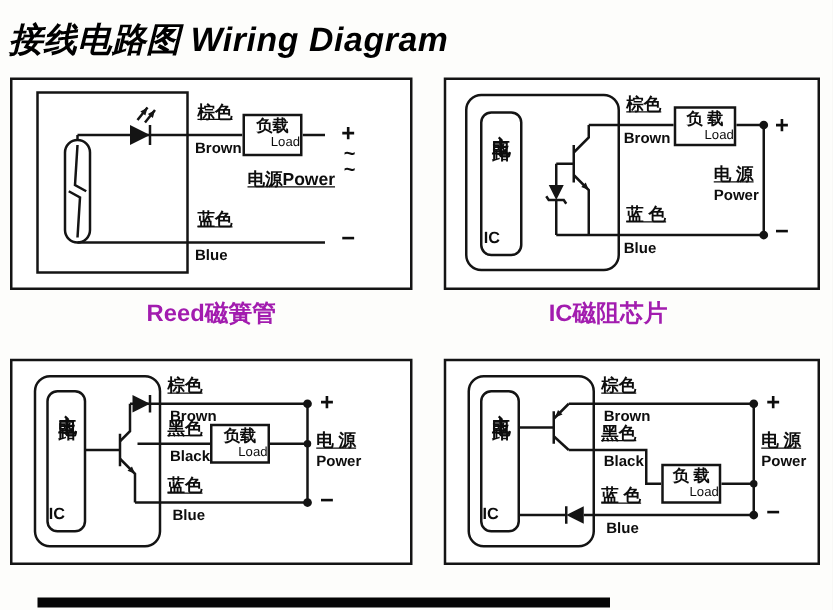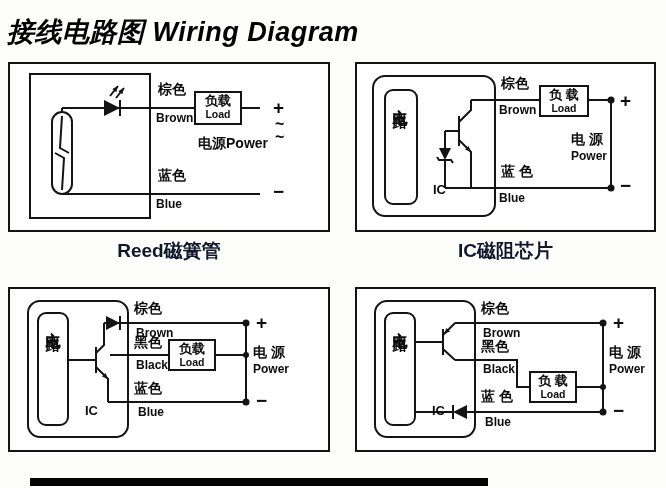--- a/index.html
+++ b/index.html
@@ -1,32 +1,32 @@
 <!DOCTYPE html>
 <html><head>
 <meta charset="utf-8">
 <style>
   * { margin:0; padding:0; box-sizing:border-box; }
   body { background:#e8e8e6; font-family:"Liberation Sans","DejaVu Sans",sans-serif; }
   .page { position:relative; width:666px; height:488px; background:#fdfdfb; overflow:hidden; color:#0d0d0d; }
   .title { position:absolute; left:7px; top:14px; font-size:27px; font-weight:bold; letter-spacing:0.5px; color:#000; white-space:nowrap;font-style:italic; }
   .panel { position:absolute; border:2px solid #141414; background:#fff; }
-  .caption { position:absolute; text-align:center; font-size:19px; font-weight:bold; color:#0f172a; white-space:nowrap; }
+  .caption { position:absolute; text-align:center; font-size:19px; font-weight:bold; color:#a21caf; white-space:nowrap; }
   svg.circuit { position:absolute; left:0; top:0; width:100%; height:100%; }
   svg.circuit path, svg.circuit rect, svg.circuit line { fill:none; stroke:#141414; stroke-width:2; }
   .lbl { position:absolute; white-space:nowrap; line-height:1.05; }
-  .cjk { font-size:14px; font-weight:bold; }
+  .cjk { font-size:14px; font-weight:bold;text-decoration:underline; }
   .en  { font-size:12px; font-weight:bold; }
   .sign { font-size:19px; font-weight:bold; line-height:1; }
   .ac { font-size:16px; font-weight:bold; line-height:1; }
   .loadbox { position:absolute; border:2px solid #141414; background:#fff; text-align:center; padding-top:1px; }
   .load-cn { display:block; font-size:13px; font-weight:bold; line-height:1.15; }
-  .load-en { display:block; font-size:10.5px; font-weight:bold; line-height:1; }
+  .load-en { display:block; font-size:10.5px; font-weight:normal; line-height:1;text-align:right; }
   .vtext { position:absolute; writing-mode:vertical-rl; text-orientation:upright; font-size:15px; font-weight:bold; letter-spacing:3px; }
-  .ictext { position:absolute; text-align:left; font-size:13px; font-weight:bold;padding-left:46px; }
+  .ictext { position:absolute; text-align:left; font-size:13px; font-weight:bold; }
   .scan-bar { position:absolute; background:#050505; }
 </style>
 </head>
 <body>
 
 <div class="page">
 
   <h1 class="title">接线电路图 Wiring Diagram</h1>
 
   <div class="panel" style="left:8px; top:62px; width:322px; height:170px;">
@@ -118,21 +118,21 @@
       <span class="load-cn">负 载</span>
       <span class="load-en">Load</span>
     </div>
     <div class="lbl sign" style="left:263px; top:27px;">+</div>
     <div class="lbl cjk" style="left:214px; top:68px;">电 源</div>
     <div class="lbl en" style="left:214px; top:86px;">Power</div>
     <div class="lbl sign" style="left:263px; top:112px;">−</div>
     <div class="lbl cjk" style="left:144px; top:100px;">蓝 色</div>
     <div class="lbl en" style="left:142px; top:128px;">Blue</div>
   </div>
-  <div class="caption" style="left:355px; top:238px; width:301px;">IC磁阻芯片</div>
+  <div class="caption" style="left:336px; top:238px; width:301px;">IC磁阻芯片</div>
 
   <div class="panel" style="left:8px; top:287px; width:322px; height:165px;">
     <svg class="circuit" viewBox="0 0 318 161">
       <g>
         <rect x="18" y="12" width="100" height="136" rx="12" stroke-width="5"></rect>
         <rect x="28" y="24" width="30" height="112" rx="8"></rect>
       </g>
       <g>
         <polygon points="96,27 96,41 110,34" fill="#141414" stroke="none"></polygon>
         <path d="M110,27 V41"></path>

